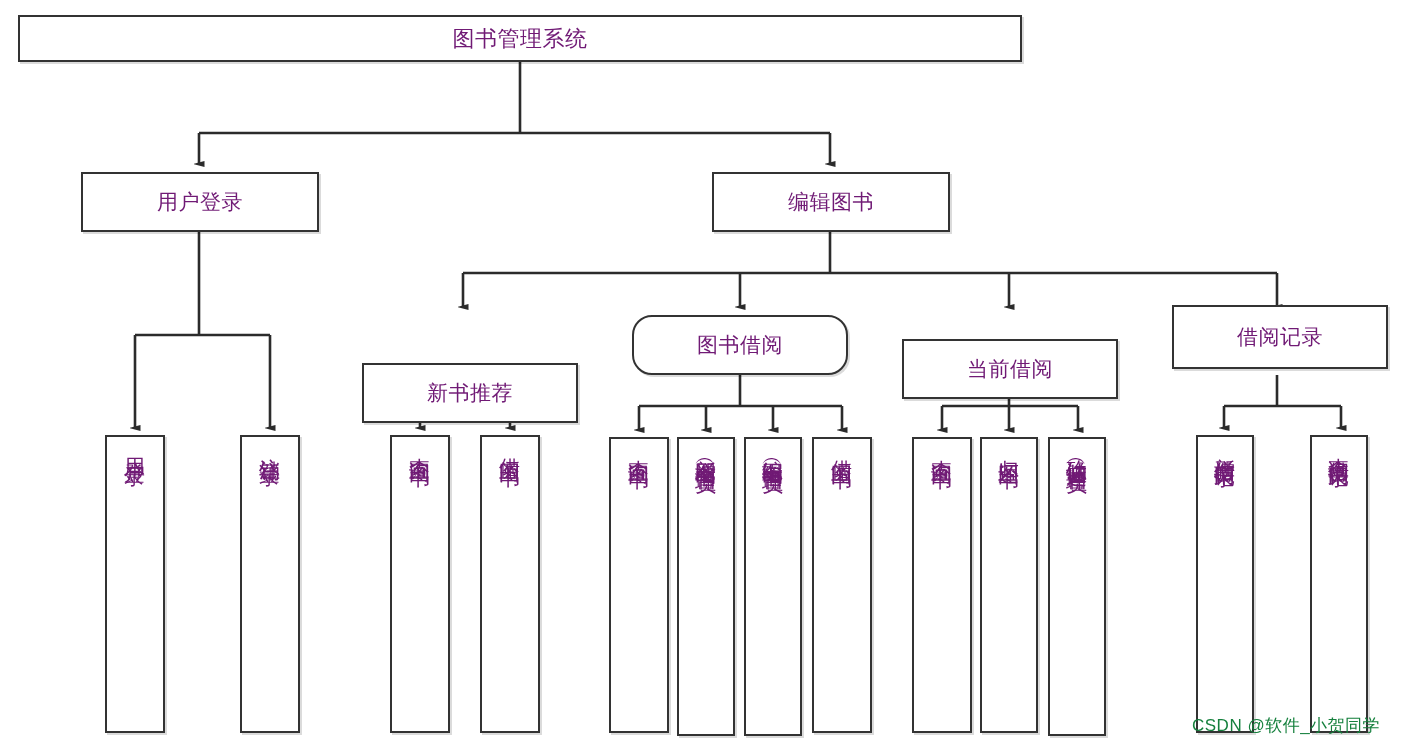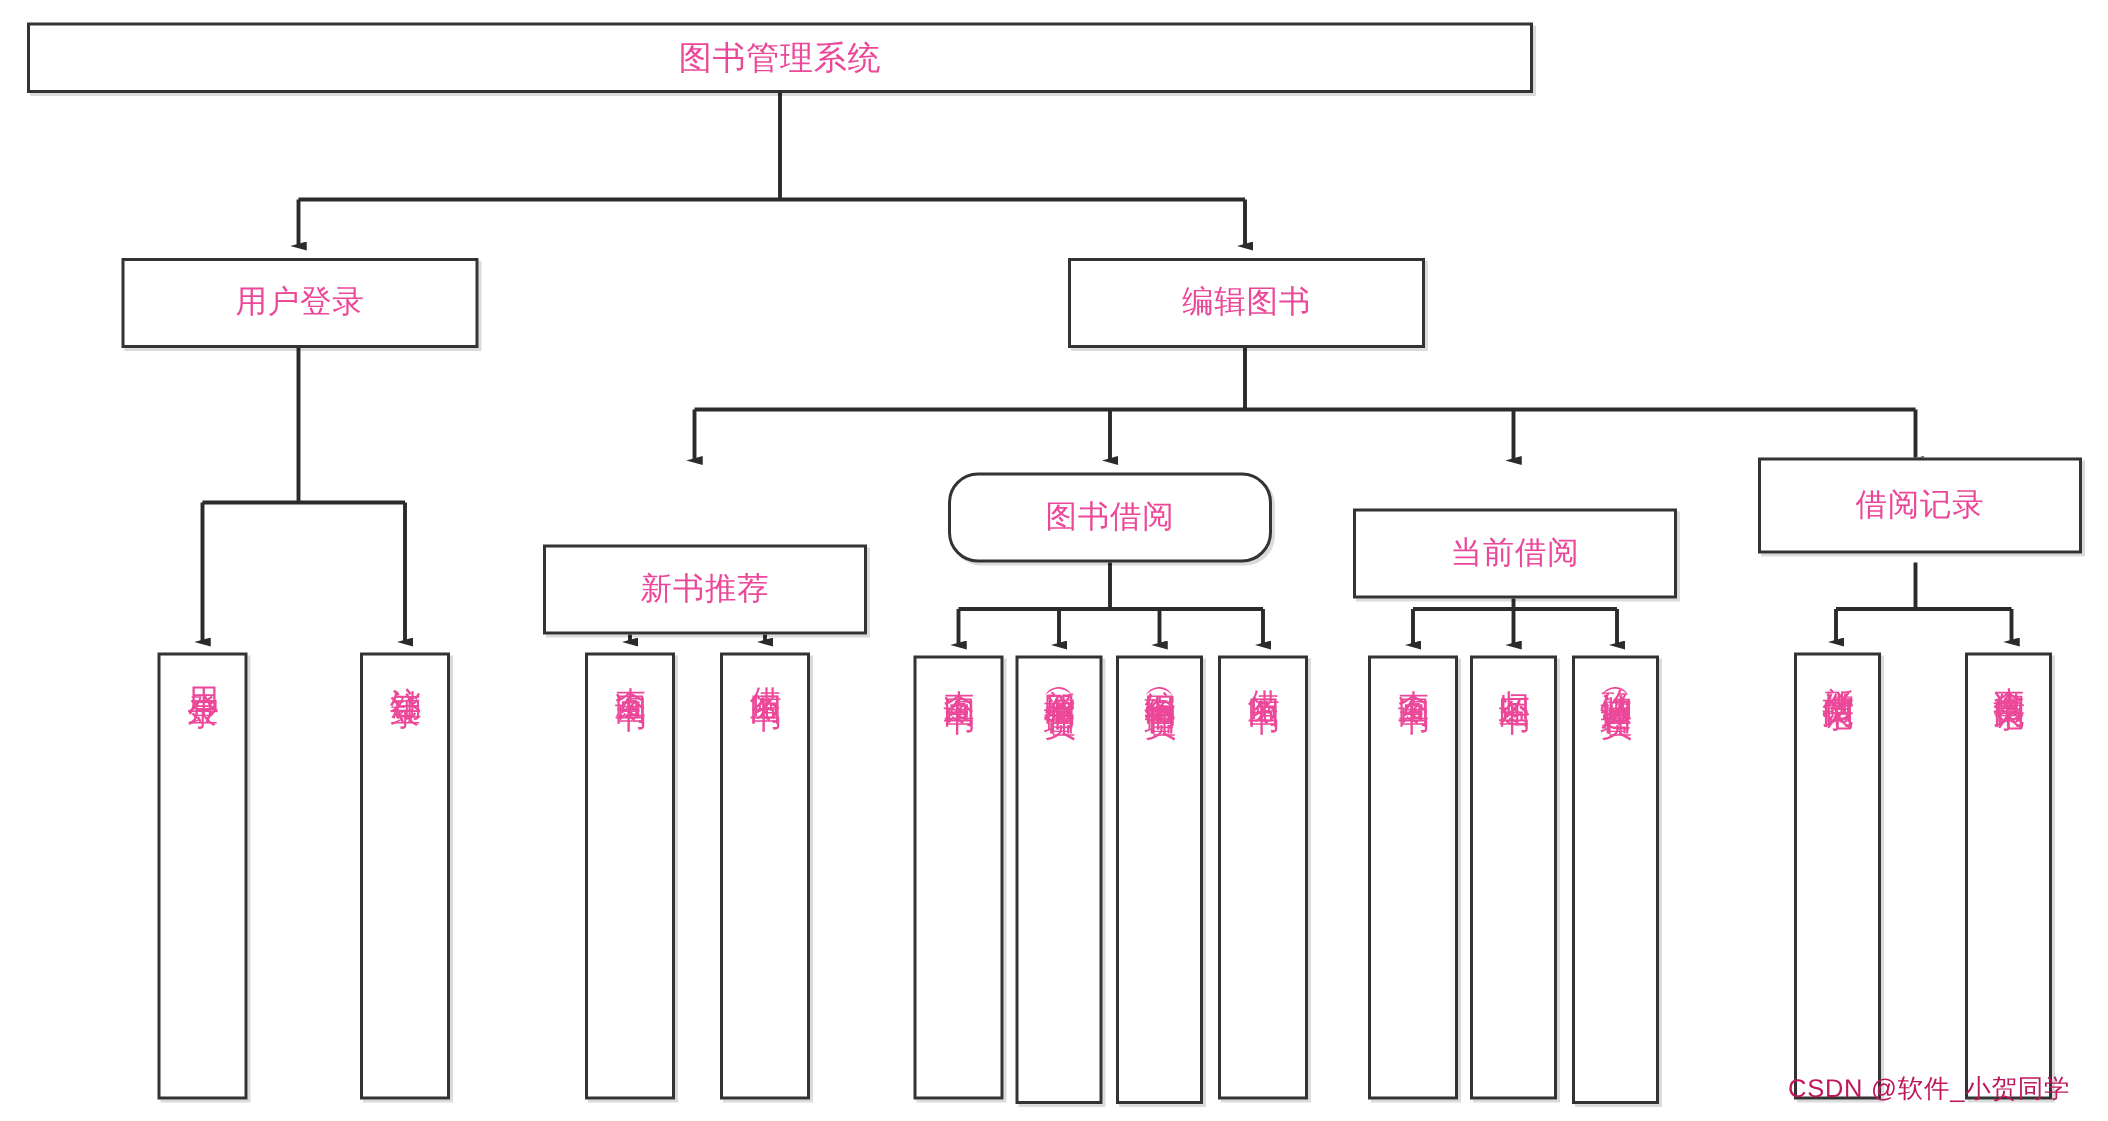--- a/index.html
+++ b/index.html
@@ -28,21 +28,21 @@
   }
   .node {
     position: absolute;
     box-sizing: border-box;
     background: #ffffff;
     border: 2px solid #333333;
     box-shadow: 2px 2px 0 rgba(0,0,0,0.14);
     display: flex;
     align-items: center;
     justify-content: center;
-    color: #ec4899;
+    color: #701a75;
   }
   .node .node-label {
     display: block;
     text-align: center;
     line-height: 1.18;
     white-space: pre;
   }
   
   .node.h .node-label {
     font-size: 21px;
@@ -66,21 +66,21 @@
     white-space: nowrap;
   }
   .node.v.tall .node-label {
     letter-spacing: 2px;
   }
   #watermark {
     position: absolute;
     left: 1192px;
     top: 714px;
     font-size: 17px;
-    color: #be185d;
+    color: #15803d;
     letter-spacing: 0.5px;
     white-space: nowrap;
     user-select: none;
   }
 </style>
 </head>
 <body>
 
 <div id="diagram-root">
 

